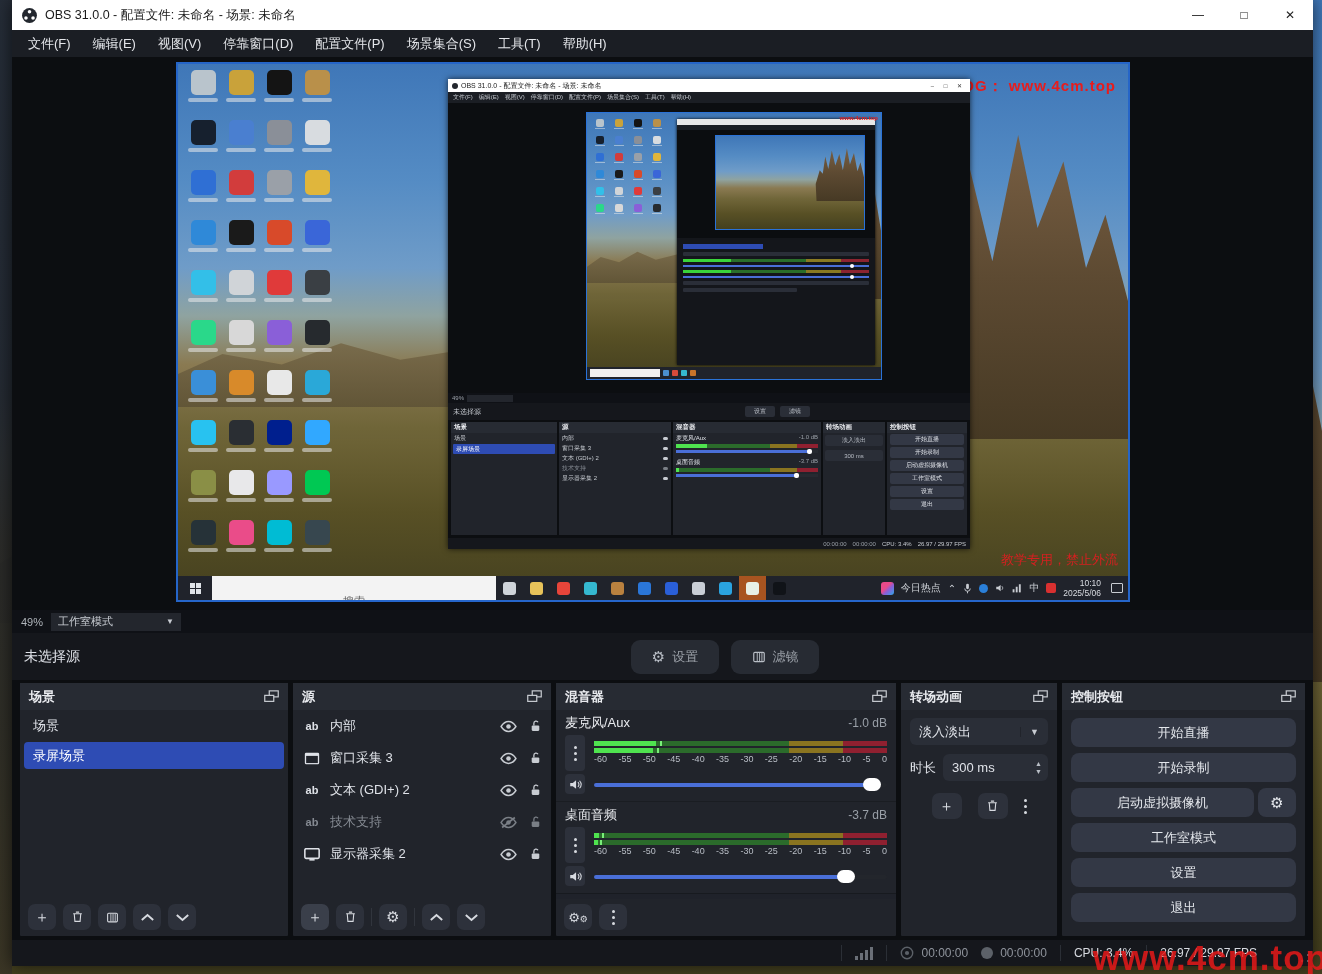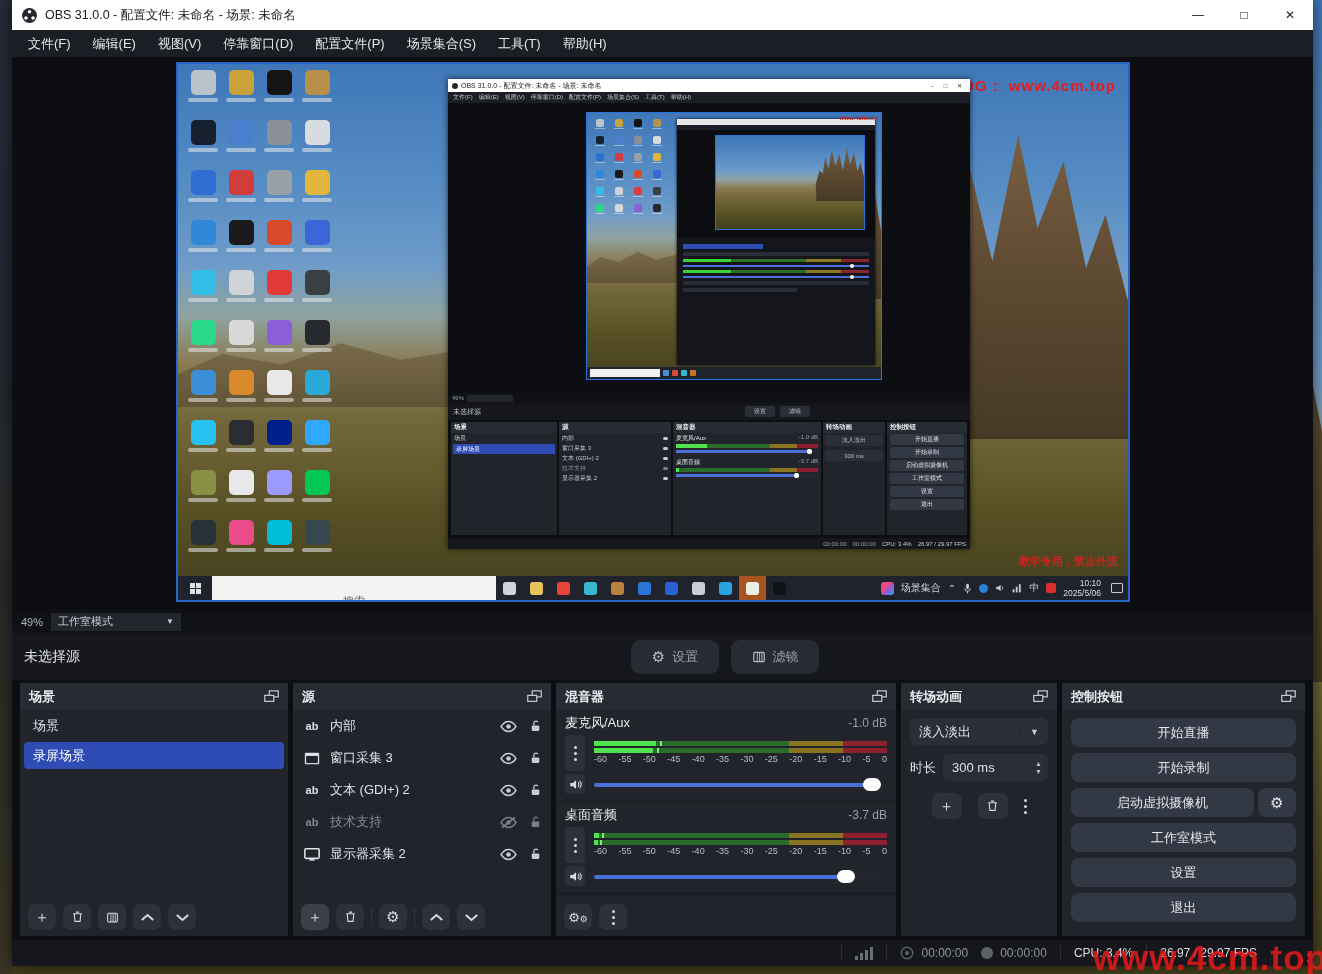--- a/index.html
+++ b/index.html
@@ -31,21 +31,21 @@
   .winbtns { margin-left:auto; display:flex; height:100%; }
   .winbtn { width:46px; display:flex; align-items:center; justify-content:center; font-size:12px; color:#222; }
   .menubar { height:27px; background:#1b1e24; display:flex; align-items:center; padding:0 5px; flex:0 0 auto; }
   .menu-item { color:#e4e6ea; font-size:13px; padding:0 11px; }
 
   
   .canvas { flex:0 0 553px; background:#0c0e11; position:relative; }
   .preview { position:absolute; left:164px; top:5px; width:954px; height:540px;
     border:2px solid #2565c8; overflow:hidden; background:#000; }
   .blog { position:absolute; top:13px; right:12px; color:#e81c1c; font-size:15px; font-weight:bold; letter-spacing:1px; }
-  .warning { position:absolute; bottom:31px; right:10px; color:#d42020; font-size:11px; font-weight:bold; }
+  .warning { position:absolute; bottom:31px; right:10px; color:#d42020; font-size:13px; font-weight:normal; }
 
   
   .icons-grid { position:absolute; left:6px; top:2px; width:152px; bottom:25px;
     display:grid; grid-template-columns:repeat(4,1fr); grid-auto-rows:50px; justify-items:center; overflow:hidden; }
   .icon-cell { display:flex; flex-direction:column; align-items:center; padding-top:4px; }
   .icons-grid .ic { width:25px; height:25px; border-radius:5px; }
   .icons-grid .ic-label { width:30px; height:4px; background:rgba(235,235,235,.55); border-radius:2px; margin-top:3px; }
   .icons-mini { position:absolute; left:3px; top:2px; width:76px; bottom:14px;
     display:grid; grid-template-columns:repeat(4,1fr); grid-auto-rows:17px; justify-items:center; overflow:hidden; }
   .icons-mini .ic { width:8px; height:8px; border-radius:2px; }
@@ -725,21 +725,21 @@
             </div>
             <div class="tb-cell hl">
               <div class="tb-ic" style="background: rgb(232, 240, 230);"></div>
             </div>
             <div class="tb-cell">
               <div class="tb-ic" style="background: rgb(16, 19, 24);"></div>
             </div>
           </div>
         <div class="tray">
           <span class="hotspot-ic"></span>
-          <span class="tray-txt">场景集合</span>
+          <span class="tray-txt">今日热点</span>
           <span class="tray-glyph">⌃</span>
           <svg width="9" height="11" viewBox="0 0 12 16">
               <rect x="4" y="1" width="4" height="8" rx="2" fill="#c8ccd2"></rect>
               <path d="M2 8a4 4 0 0 0 8 0M6 12v3" stroke="#c8ccd2" stroke-width="1.4" fill="none"></path>
             </svg>
           <span class="tray-dot"></span>
           <svg width="10" height="10" viewBox="0 0 16 16">
               <path d="M2 6v4h3l4 3V3L5 6H2z" fill="#c8ccd2"></path>
               <path d="M11 5a4 4 0 0 1 0 6" stroke="#c8ccd2" fill="none" stroke-width="1.2"></path>
             </svg>

